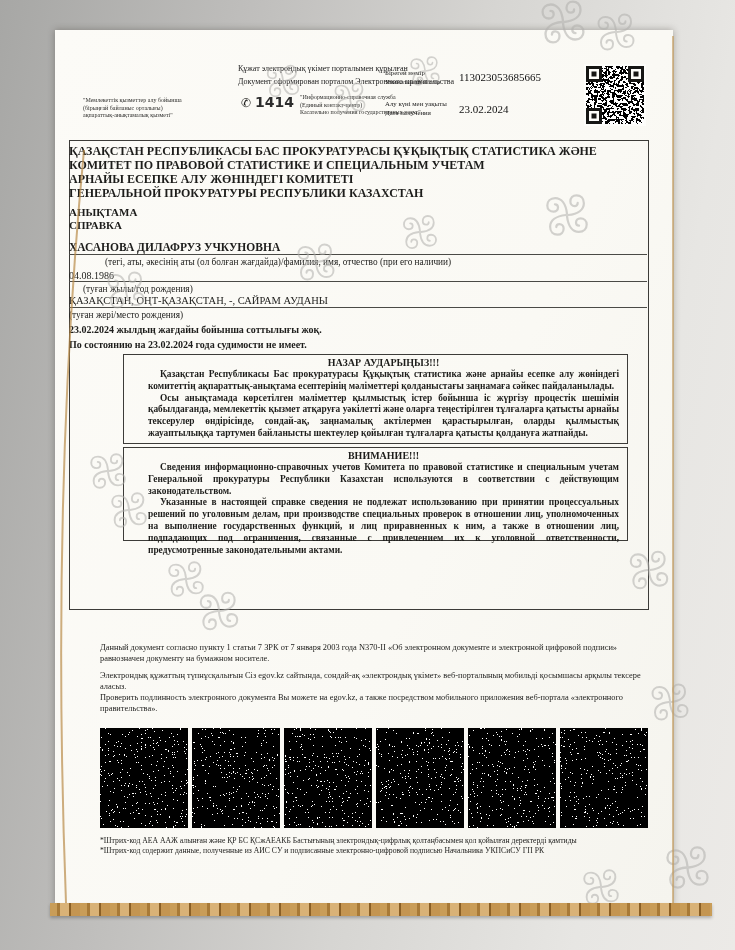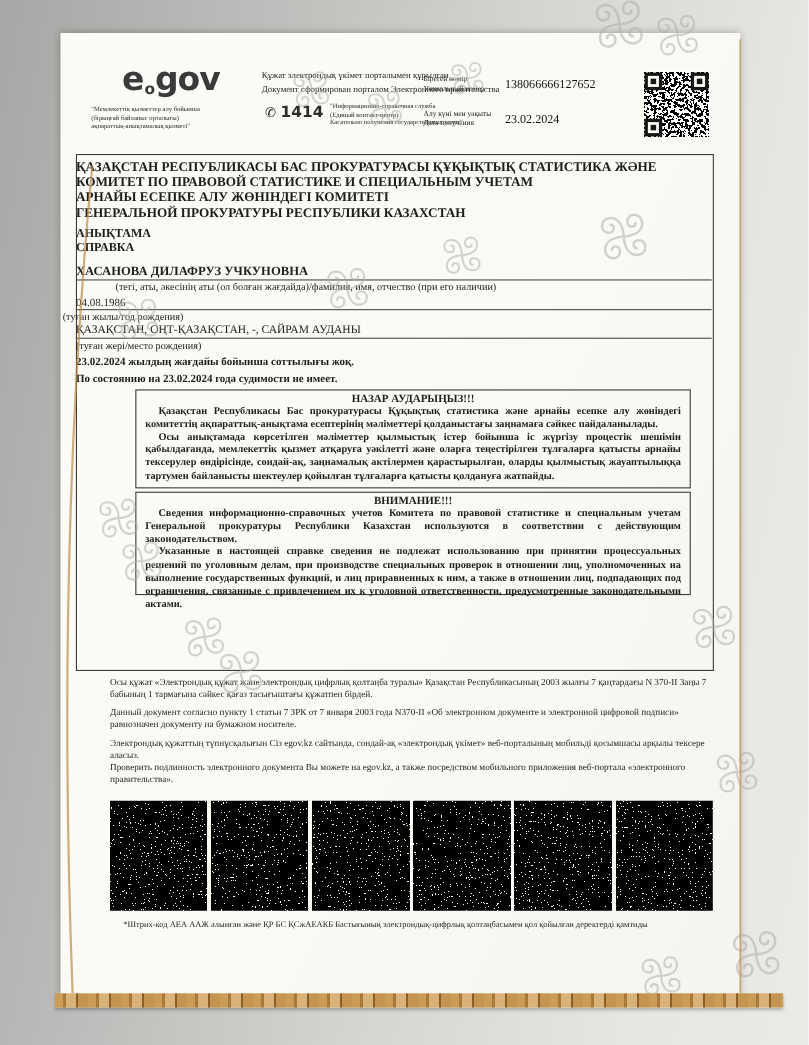--- a/index.html
+++ b/index.html
@@ -20,21 +20,21 @@
   .logo .o{font-size:14px;position:relative;top:3px;padding:0 1px;}
   .tiny{font-size:6px;line-height:7.6px;color:#2e2e2c;}
   .hsmall{font-size:8px;line-height:10.5px;color:#222;}
   .hlabel{font-size:6.8px;line-height:8.6px;color:#222;}
   .hval{font-size:11px;color:#111;}
   .phone{font-family:"DejaVu Sans",sans-serif;font-weight:bold;font-size:14px;color:#2c2c2c;text-align:center;}
   .outer-box{border:1.4px solid #3c3b38;}
   .title-line{font-size:12px;line-height:14px;font-weight:bold;}
   .rule{height:0;border-top:1px solid #4a4a46;}
   .caption{font-size:9.3px;color:#21211f;}
-  .attn-box{border:1.4px solid #3c3b38;padding:2px 8px 0 8px;box-sizing:border-box;}
+  .attn-box{border:1.4px solid #3c3b38;padding:2px 8px 0 24px;box-sizing:border-box;}
   .attn-title{font-size:10px;font-weight:bold;text-align:center;line-height:12px;}
   .attn-p{font-size:9.4px;font-weight:bold;line-height:11.8px;text-align:justify;text-indent:12px;margin:0;}
   .legal{font-size:8.4px;line-height:10.8px;text-align:left;color:#1c1c1a;}
   .fn{font-size:7.7px;line-height:9.6px;color:#21211f;}
   .orn{color:#b1b0ad;opacity:.55;position:absolute;}
   .scan-edge{
     position:absolute;left:50px;top:903px;width:662px;height:13px;
     background:repeating-linear-gradient(90deg,#c99d58 0 7px,#a87a37 7px 10px,#d9b277 10px 19px,#8a5f26 19px 21px,#c49551 21px 30px);
     box-shadow:0 2px 3px rgba(0,0,0,.25);
   }
@@ -70,23 +70,20 @@
         <use href="#orn-arm" transform="rotate(90 24 24)"></use>
         <use href="#orn-arm" transform="rotate(180 24 24)"></use>
         <use href="#orn-arm" transform="rotate(270 24 24)"></use>
       </g>
     </symbol>
   </defs>
 </svg>
 
 <div class="paper">
 
-  <div class="abs logo" style="left:56px;top:28px;">
-    <span>e</span><span class="o">o</span><span>gov</span>
-  </div>
   <div class="abs tiny" style="left:28px;top:67px;width:158px;">
     <div>"Мемлекеттік қызметтер алу бойынша</div>
     <div>(бірыңғай байланыс орталығы)</div>
     <div>ақпараттық-анықтамалық қызметі"</div>
   </div>
 
   <div class="abs hsmall" style="left:183px;top:34px;width:250px;">Құжат электрондық үкімет порталымен құрылған</div>
   <div class="abs hsmall" style="left:183px;top:47px;width:250px;">Документ сформирован порталом Электронного правительства</div>
 
   <div class="abs" style="left:186px;top:63px;">
@@ -96,21 +93,21 @@
   <div class="abs tiny" style="left:245px;top:64px;width:170px;">
     <div>"Информационно-справочная служба</div>
     <div>(Единый контакт-центр)</div>
     <div>Касательно получения государственных услуг"</div>
   </div>
 
   <div class="abs hlabel" style="left:330px;top:39px;">
     <div>Бірегей нөмір</div>
     <div>Уникальный номер</div>
   </div>
-  <div class="abs hval" style="left:404px;top:41px;">138066666127652</div>
+  <div class="abs hval" style="left:404px;top:41px;">113023053685665</div>
 
   <div class="abs hlabel" style="left:330px;top:70px;">
     <div>Алу күні мен уақыты</div>
     <div>Дата получения</div>
   </div>
   <div class="abs hval" style="left:404px;top:73px;">23.02.2024</div>
 
   <svg class="abs" style="left:529px;top:34px;" width="62" height="62">
     <rect width="62" height="62" fill="#fdfdfa"></rect>
     <rect x="2" y="2" width="58" height="58" filter="url(#qrnoise)"></rect>
@@ -138,57 +135,57 @@
 
   <div class="abs ctr b" style="left:14px;top:176px;width:604px;font-size:11px;">АНЫҚТАМА</div>
   <div class="abs ctr b" style="left:14px;top:189px;width:578px;font-size:11px;">СПРАВКА</div>
 
   <div class="abs ctr b" style="left:14px;top:211px;width:561px;font-size:11.5px;">ХАСАНОВА ДИЛАФРУЗ УЧКУНОВНА</div>
   <div class="abs rule" style="left:14px;top:224px;width:578px;"></div>
   <div class="abs ctr caption" style="left:14px;top:227px;width:694px;padding-left:36px;">(тегі, аты, әкесінің аты (ол болған жағдайда)/фамилия, имя, отчество (при его наличии)</div>
 
   <div class="abs ctr" style="left:14px;top:240px;width:578px;font-size:10px;">04.08.1986</div>
   <div class="abs rule" style="left:14px;top:251px;width:578px;"></div>
-  <div class="abs ctr caption" style="left:2px;top:254px;width:578px;">(туған жылы/год рождения)</div>
+  <div class="abs ctr caption" style="left:28px;top:254px;width:578px;">(туған жылы/год рождения)</div>
 
   <div class="abs ctr" style="left:14px;top:265px;width:578px;font-size:10.5px;">ҚАЗАҚСТАН, ОҢТ-ҚАЗАҚСТАН, -, САЙРАМ АУДАНЫ</div>
   <div class="abs rule" style="left:14px;top:277px;width:578px;"></div>
   <div class="abs ctr caption" style="left:14px;top:280px;width:534px;">(туған жері/место рождения)</div>
 
   <div class="abs ctr b" style="left:14px;top:294px;width:578px;font-size:10px;">23.02.2024 жылдың жағдайы бойынша соттылығы жоқ.</div>
   <div class="abs ctr b" style="left:14px;top:309px;width:676px;font-size:10px;">По состоянию на 23.02.2024 года судимости не имеет.</div>
 
   <div class="abs attn-box" style="left:68px;top:324px;width:505px;height:90px;">
     <div class="attn-title">НАЗАР АУДАРЫҢЫЗ!!!</div>
     <p class="attn-p">Қазақстан Республикасы Бас прокуратурасы Құқықтық статистика және арнайы есепке алу жөніндегі комитеттің ақпараттық-анықтама есептерінің мәліметтері қолданыстағы заңнамаға сәйкес пайдаланылады.</p>
     <p class="attn-p">Осы анықтамада көрсетілген мәліметтер қылмыстық істер бойынша іс жүргізу процестік шешімін қабылдағанда, мемлекеттік қызмет атқаруға уәкілетті және оларға теңестірілген тұлғаларға қатысты арнайы тексерулер өндірісінде, сондай-ақ, заңнамалық актілермен қарастырылған, оларды қылмыстық жауаптылыққа тартумен байланысты шектеулер қойылған тұлғаларға қатысты қолдануға жатпайды.</p>
   </div>
 
   <div class="abs attn-box" style="left:68px;top:417px;width:505px;height:94px;">
     <div class="attn-title">ВНИМАНИЕ!!!</div>
     <p class="attn-p">Сведения информационно-справочных учетов Комитета по правовой статистике и специальным учетам Генеральной прокуратуры Республики Казахстан используются в соответствии с действующим законодательством.</p>
     <p class="attn-p">Указанные в настоящей справке сведения не подлежат использованию при принятии процессуальных решений по уголовным делам, при производстве специальных проверок в отношении лиц, уполномоченных на выполнение государственных функций, и лиц приравненных к ним, а также в отношении лиц, подпадающих под ограничения, связанные с привлечением их к уголовной ответственности, предусмотренные законодательными актами.</p>
   </div>
 
-  <div class="abs legal" style="left:45px;top:586px;width:548px;">Осы құжат «Электрондық құжат және электрондық цифрлық қолтаңба туралы» Қазақстан Республикасының 2003 жылғы 7 қаңтардағы N 370-II Заңы 7 бабының 1 тармағына сәйкес қағаз тасығыштағы құжатпен бірдей.</div>
   <div class="abs legal" style="left:45px;top:613px;width:548px;">Данный документ согласно пункту 1 статьи 7 ЗРК от 7 января 2003 года N370-II «Об электронном документе и электронной цифровой подписи» равнозначен документу на бумажном носителе.</div>
   <div class="abs legal" style="left:45px;top:641px;width:548px;">Электрондық құжаттың түпнұсқалығын Сіз egov.kz сайтында, сондай-ақ «электрондық үкімет» веб-порталының мобильді қосымшасы арқылы тексере аласыз.</div>
   <div class="abs legal" style="left:45px;top:663px;width:548px;">Проверить подлинность электронного документа Вы можете на egov.kz, а также посредством мобильного приложения веб-портала «электронного правительства».</div>
 
   <svg class="abs" style="left:45px;top:698px;" width="548" height="100">
     <rect width="548" height="100" fill="#fbfaf5"></rect>
     <rect x="0" y="0" width="88" height="100" filter="url(#bcnoise)"></rect>
     <rect x="92" y="0" width="88" height="100" filter="url(#bcnoise)"></rect>
     <rect x="184" y="0" width="88" height="100" filter="url(#bcnoise)"></rect>
     <rect x="276" y="0" width="88" height="100" filter="url(#bcnoise)"></rect>
     <rect x="368" y="0" width="88" height="100" filter="url(#bcnoise)"></rect>
     <rect x="460" y="0" width="88" height="100" filter="url(#bcnoise)"></rect>
   </svg>
 
-  <div class="abs fn" style="left:45px;top:806px;width:560px;margin-left:12px;">*Штрих-код АЕА ААЖ алынған және ҚР БС ҚСжАЕАКБ Бастығының электрондық-цифрлық қолтаңбасымен қол қойылған деректерді қамтиды</div>
+  <div class="abs fn" style="left:45px;top:806px;width:560px;">*Штрих-код АЕА ААЖ алынған және ҚР БС ҚСжАЕАКБ Бастығының электрондық-цифрлық қолтаңбасымен қол қойылған деректерді қамтиды</div>
+  <div class="abs fn" style="left:45px;top:816px;width:560px;">*Штрих-код содержит данные, полученные из АИС СУ и подписанные электронно-цифровой подписью Начальника УКПСиСУ ГП РК</div>
 
 </div>
 
 <svg class="orn" style="left:535px;top:-6px;" width="56" height="56">
     <use href="#orn"></use>
   </svg>
 <svg class="orn" style="left:592px;top:8px;" width="48" height="48">
     <use href="#orn"></use>
   </svg>
 <svg class="orn" style="left:262px;top:60px;" width="42" height="42">

